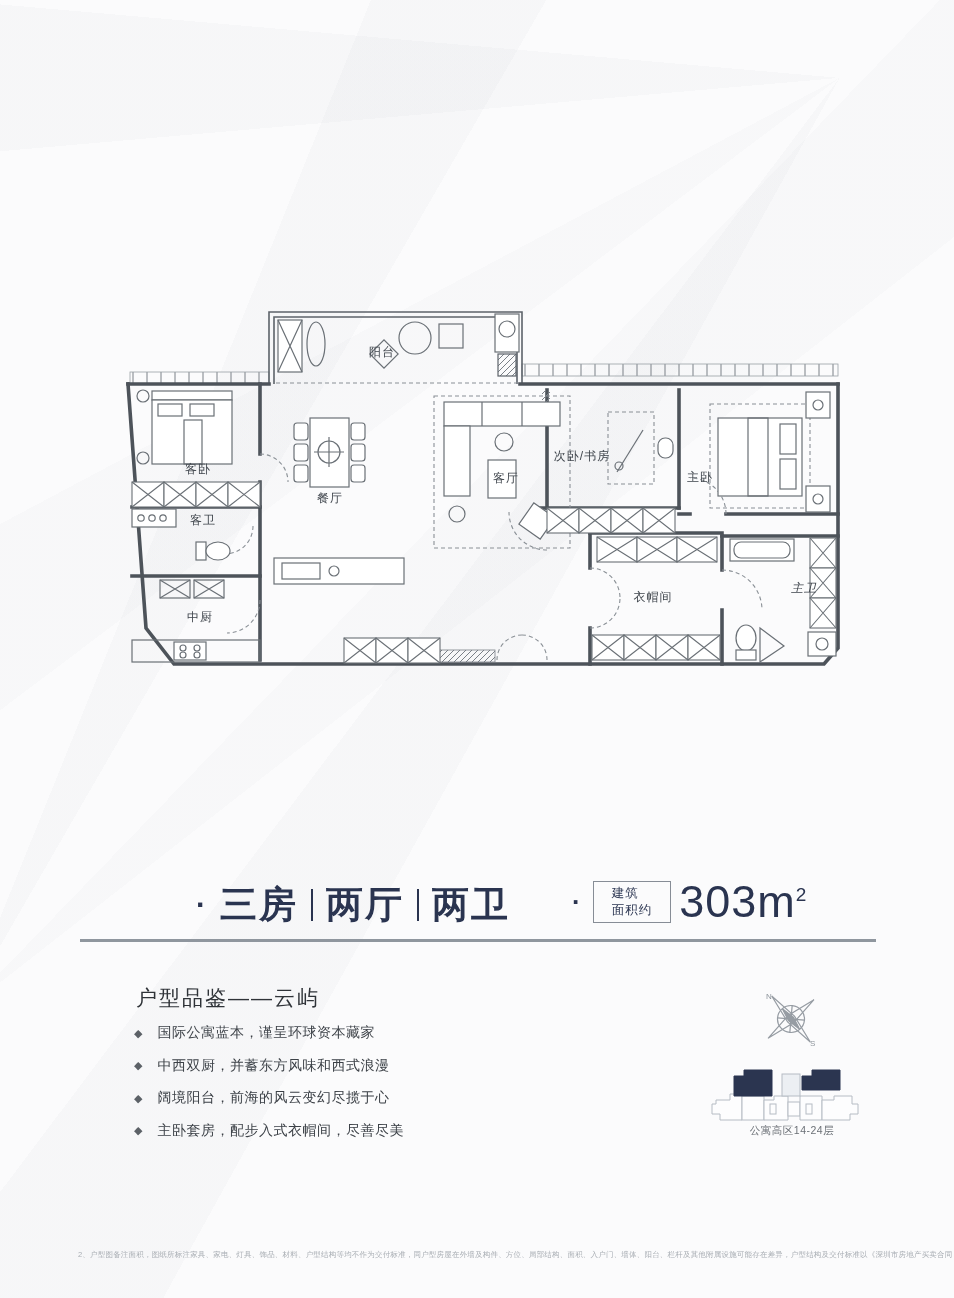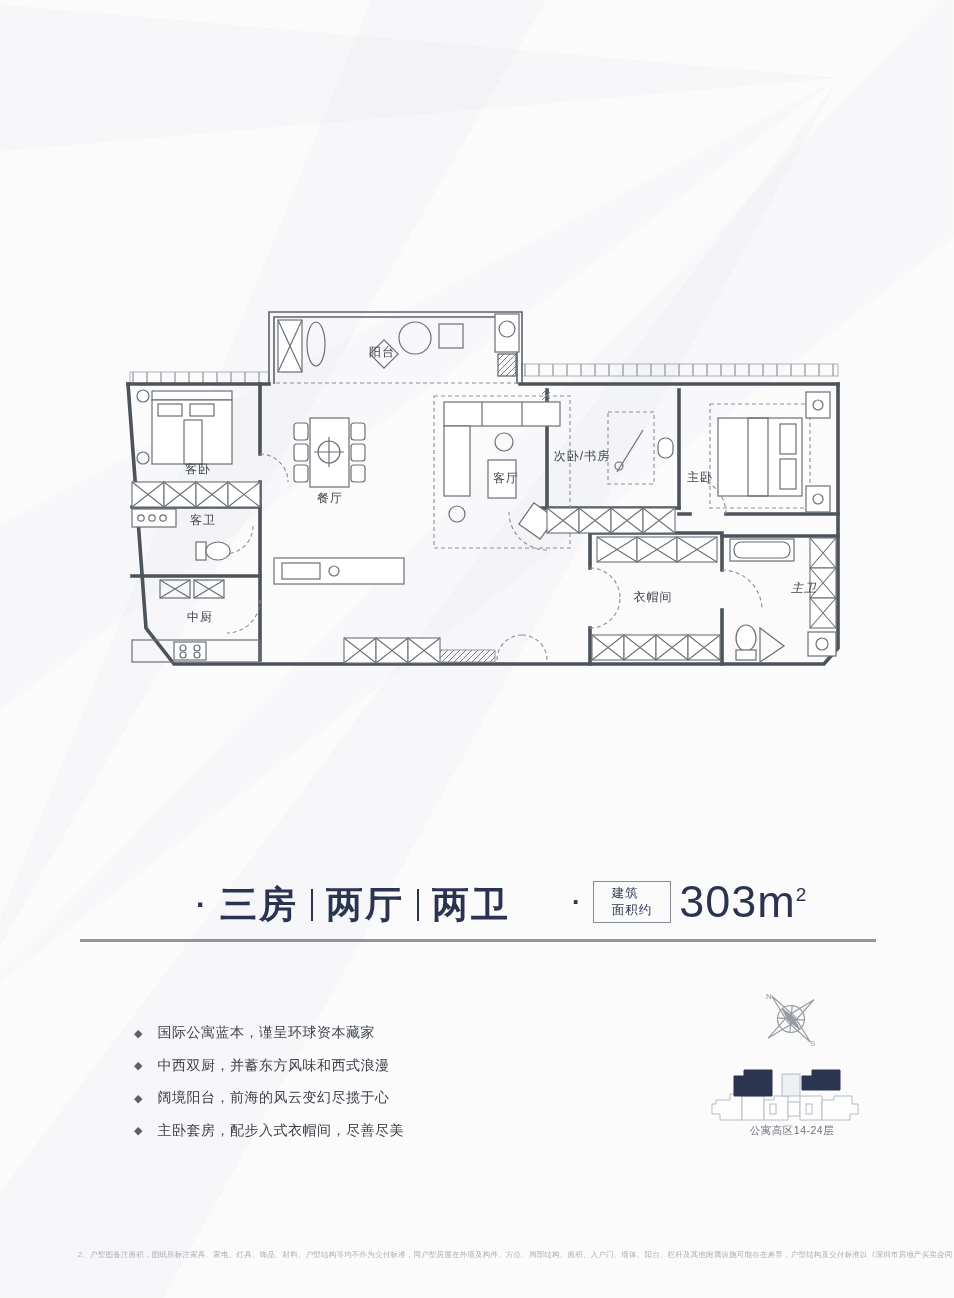--- a/index.html
+++ b/index.html
@@ -280,20 +280,21 @@
     <span class="area-dot">·</span>
     <span class="area-box">
       <div>建筑</div>
       <div>面积约</div>
     </span>
     <span class="area-value"><span>303m</span><sup>2</sup></span>
   </div>
 
   <div class="abs divider"></div>
 
+  <div class="abs section-heading">户型品鉴——云屿</div>
 
   <div class="abs bullets">
     <div class="bullet-row">
       <span class="bullet-marker">◆</span>
       <span class="bullet-text">国际公寓蓝本，谨呈环球资本藏家</span>
     </div>
     <div class="bullet-row">
       <span class="bullet-marker">◆</span>
       <span class="bullet-text">中西双厨，并蓄东方风味和西式浪漫</span>
     </div>

